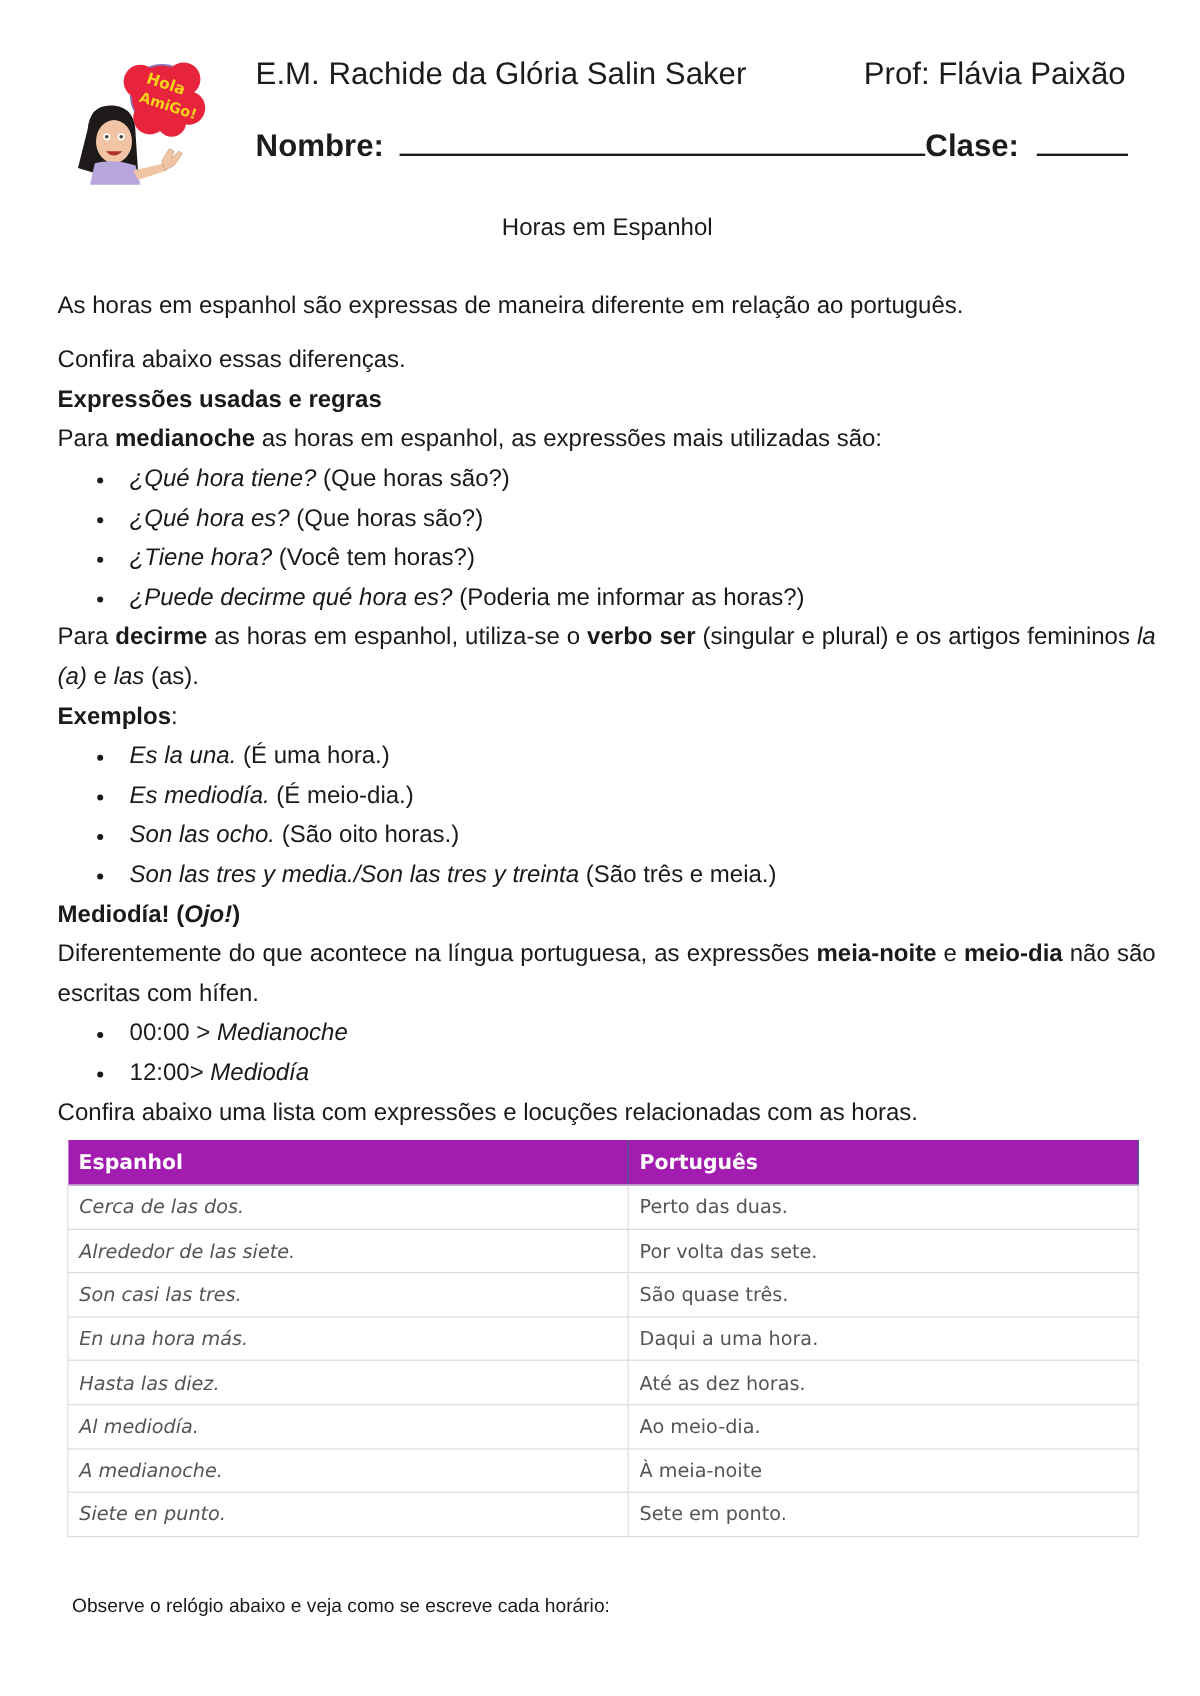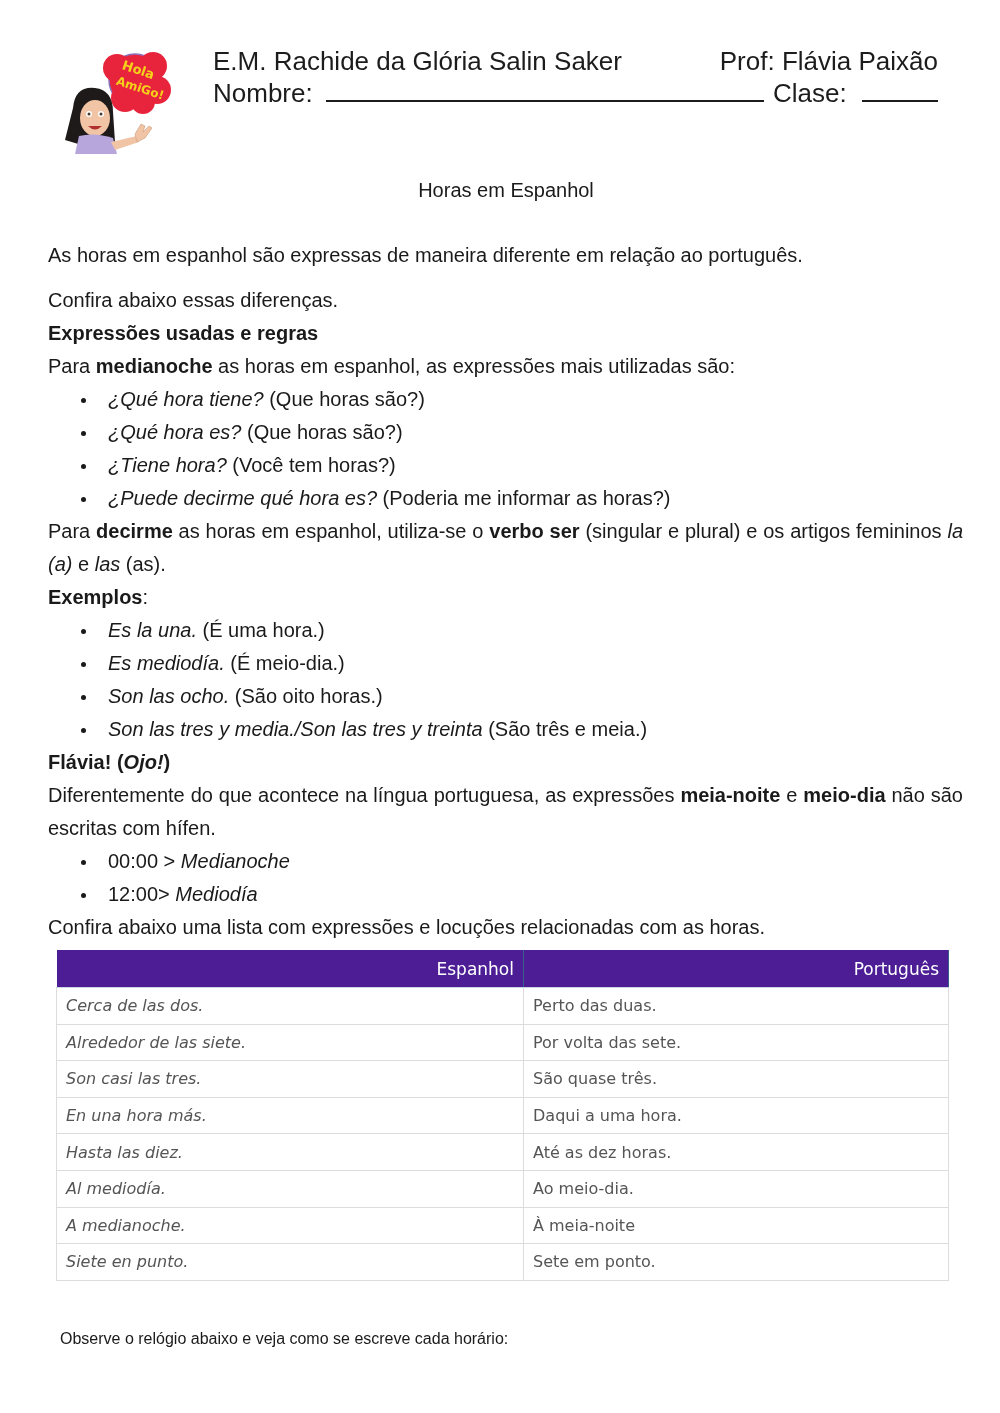--- a/index.html
+++ b/index.html
@@ -31,21 +31,21 @@
       left: 213px;
       width: 725px;
       font-size: 26px;
       line-height: 32px;
       color: #1c1c1c;
       display: flex;
       justify-content: space-between;
       white-space: nowrap;
     }
     .header-line.l1 { top: 45px; gap: 34px; }
-    .header-line.l2 { top: 76px; }
+    .header-line.l2 { top: 104px; font-weight: bold; }
     .blank-line {
       display: inline-block;
       border-bottom: 2px solid #1c1c1c;
       height: 24px;
       vertical-align: baseline;
     }
     .doc-title {
       position: absolute;
       top: 176px;
       left: 0; width: 1012px;
@@ -95,24 +95,24 @@
       width: 893px;
     }
     table.expr {
       width: 100%;
       border-collapse: collapse;
       font-family: "DejaVu Sans", sans-serif;
       font-size: 16px;
       color: #555555;
     }
     table.expr th {
-      background: #4c1d95;
+      background: #a21caf;
       color: #ffffff;
-      text-align: right;
-      font-weight: normal;
+      text-align: left;
+      font-weight: bold;
       height: 37px;
       padding: 0 9px;
       font-size: 17px;
       border-right: 1px solid #35608a;
       border-bottom: 1px solid #c9d5e2;
     }
     table.expr td {
       height: 35.6px;
       padding: 0 9px;
       border: 1px solid #dcdcdc;
@@ -201,21 +201,21 @@
     <p class="p justify"><span>Para </span><span class="bold">decirme</span><span> as horas em espanhol, utiliza-se o </span><span class="bold">verbo ser</span><span> (singular e plural) e os artigos femininos </span><span class="it">la (a)</span><span> e </span><span class="it">las</span><span> (as).</span></p>
 
     <p class="p"><span class="bold">Exemplos</span><span>:</span></p>
     <ul class="bullets">
       <li><span class="it">Es la una.</span><span> (É uma hora.)</span></li>
       <li><span class="it">Es mediodía.</span><span> (É meio-dia.)</span></li>
       <li><span class="it">Son las ocho.</span><span> (São oito horas.)</span></li>
       <li><span class="it">Son las tres y media./Son las tres y treinta</span><span> (São três e meia.)</span></li>
     </ul>
 
-    <p class="p bold"><span>Flávia! (</span><span class="it">Ojo!</span><span>)</span></p>
+    <p class="p bold"><span>Mediodía! (</span><span class="it">Ojo!</span><span>)</span></p>
     <p class="p justify"><span>Diferentemente do que acontece na língua portuguesa, as expressões </span><span class="bold">meia-noite</span><span> e </span><span class="bold">meio-dia</span><span> não são escritas com hífen.</span></p>
     <ul class="bullets">
       <li><span>00:00 &gt; </span><span class="it">Medianoche</span></li>
       <li><span>12:00&gt; </span><span class="it">Mediodía</span></li>
     </ul>
 
     <p class="p">Confira abaixo uma lista com expressões e locuções relacionadas com as horas.</p>
   </div>
 
   <div class="table-wrap">

